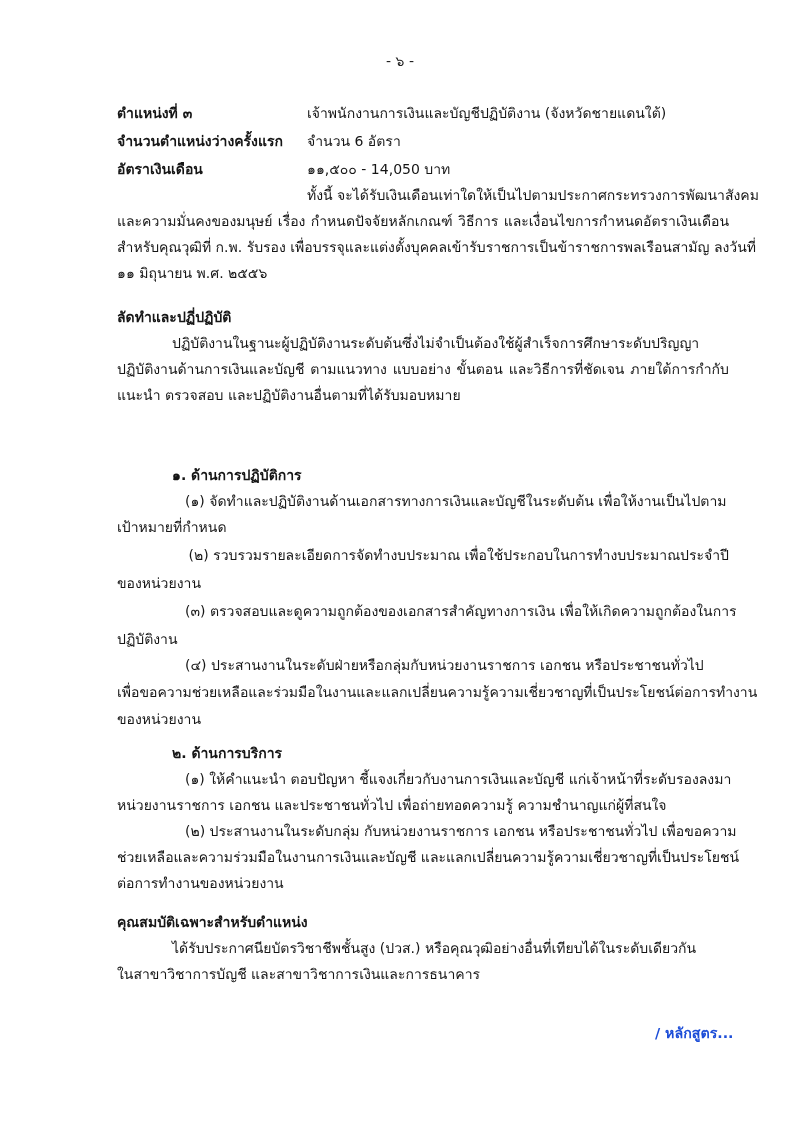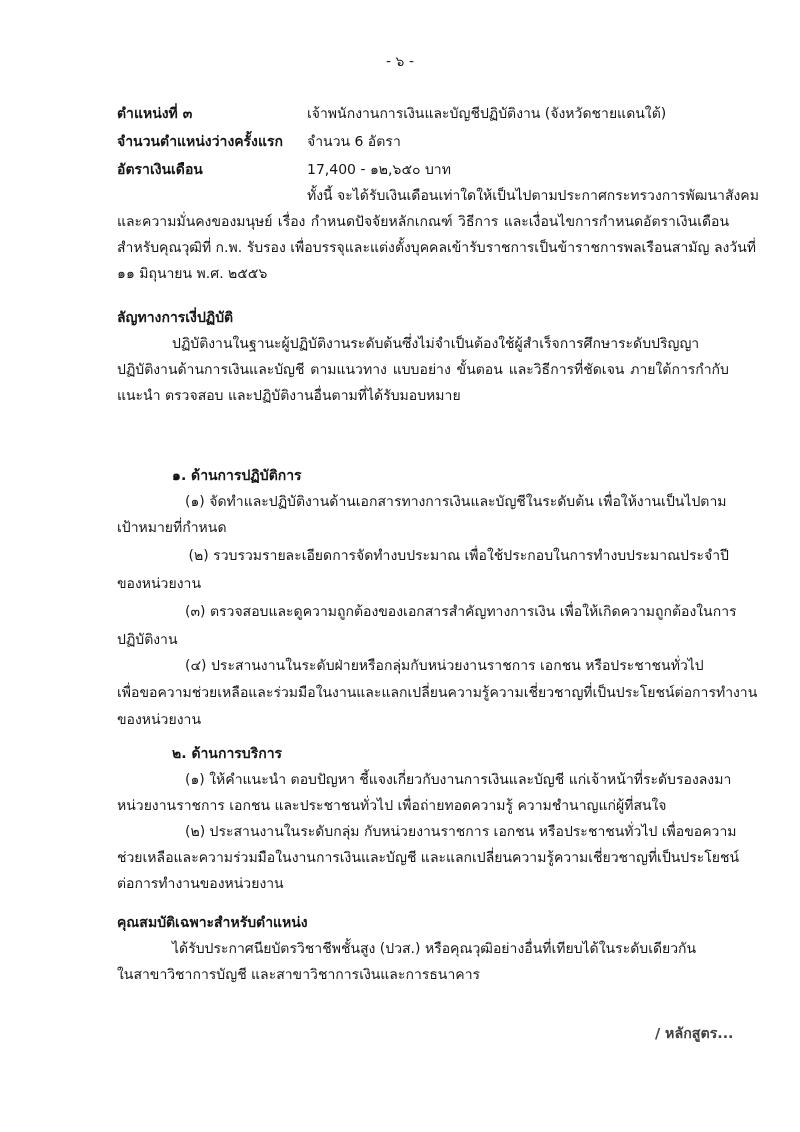--- a/index.html
+++ b/index.html
@@ -43,45 +43,45 @@
     .val { left: 307px; }
     .full { left: 117px; width: 612px; }
     .justify { text-align: justify; text-align-last: justify; }
     .indent1 { left: 172px; }
     .right-note {
       position: absolute;
       top: 1022px;
       left: 655px;
       font-size: 14.2px;
       font-weight: bold;
-      color: #404040;
+      color: #1d4ed8;
     }
   </style>
 </head>
 <body>
 
 <div class="page">
 
   <div class="page-number">- ๖ -</div>
 
   <div class="line lbl bold" style="top:103px;">ตำแหน่งที่ ๓</div>
   <div class="line val" style="top:103px;">เจ้าพนักงานการเงินและบัญชีปฏิบัติงาน (จังหวัดชายแดนใต้)</div>
 
   <div class="line lbl bold" style="top:131px;">จำนวนตำแหน่งว่างครั้งแรก</div>
   <div class="line val" style="top:131px;">จำนวน 6 อัตรา</div>
 
   <div class="line lbl bold" style="top:159px;">อัตราเงินเดือน</div>
-  <div class="line val" style="top:159px;">17,400 - ๑๒,๖๕๐ บาท</div>
+  <div class="line val" style="top:159px;">๑๑,๕๐๐ - 14,050 บาท</div>
 
   <div class="line" style="top:185px; left:307px; width:422px;">ทั้งนี้ จะได้รับเงินเดือนเท่าใดให้เป็นไปตามประกาศกระทรวงการพัฒนาสังคม</div>
   <div class="line full justify" style="top:211px;">และความมั่นคงของมนุษย์ เรื่อง กำหนดปัจจัยหลักเกณฑ์ วิธีการ และเงื่อนไขการกำหนดอัตราเงินเดือน</div>
   <div class="line full justify" style="top:237px;">สำหรับคุณวุฒิที่ ก.พ. รับรอง เพื่อบรรจุและแต่งตั้งบุคคลเข้ารับราชการเป็นข้าราชการพลเรือนสามัญ ลงวันที่</div>
   <div class="line lbl" style="top:263px;">๑๑ มิถุนายน พ.ศ. ๒๕๕๖</div>
 
-  <div class="line lbl bold" style="top:307px;">ลัญทางการเงี่ปฏิบัติ</div>
+  <div class="line lbl bold" style="top:307px;">ลัดทำและปฏี่ปฏิบัติ</div>
   <div class="line" style="top:333px; left:172px; width:557px;">ปฏิบัติงานในฐานะผู้ปฏิบัติงานระดับต้นซึ่งไม่จำเป็นต้องใช้ผู้สำเร็จการศึกษาระดับปริญญา</div>
   <div class="line full justify" style="top:359px;">ปฏิบัติงานด้านการเงินและบัญชี ตามแนวทาง แบบอย่าง ขั้นตอน และวิธีการที่ชัดเจน ภายใต้การกำกับ</div>
   <div class="line lbl" style="top:385px;">แนะนำ ตรวจสอบ และปฏิบัติงานอื่นตามที่ได้รับมอบหมาย</div>
 
 
   <div class="line bold" style="top:465px; left:172px;">๑. ด้านการปฏิบัติการ</div>
 
   <div class="line" style="top:491px; left:185px; width:544px;">(๑) จัดทำและปฏิบัติงานด้านเอกสารทางการเงินและบัญชีในระดับต้น เพื่อให้งานเป็นไปตาม</div>
   <div class="line lbl" style="top:517px;">เป้าหมายที่กำหนด</div>
 

